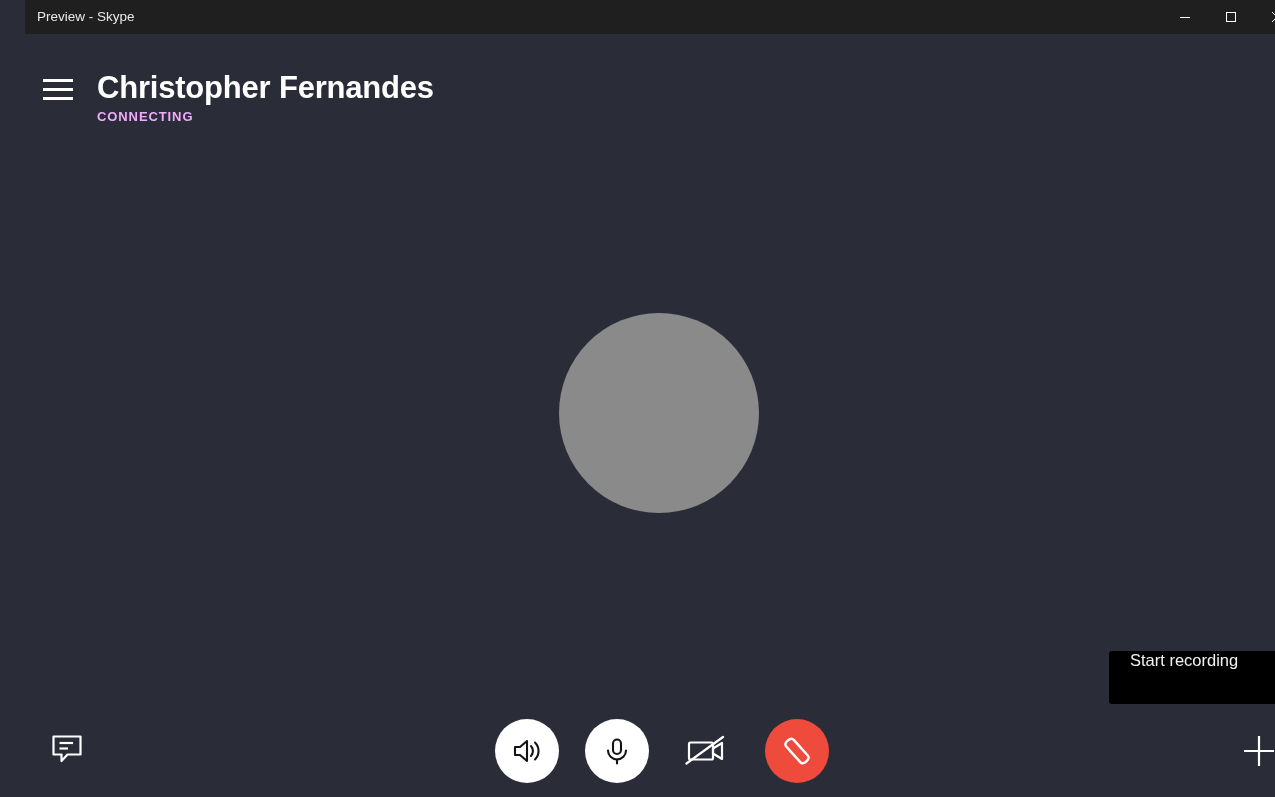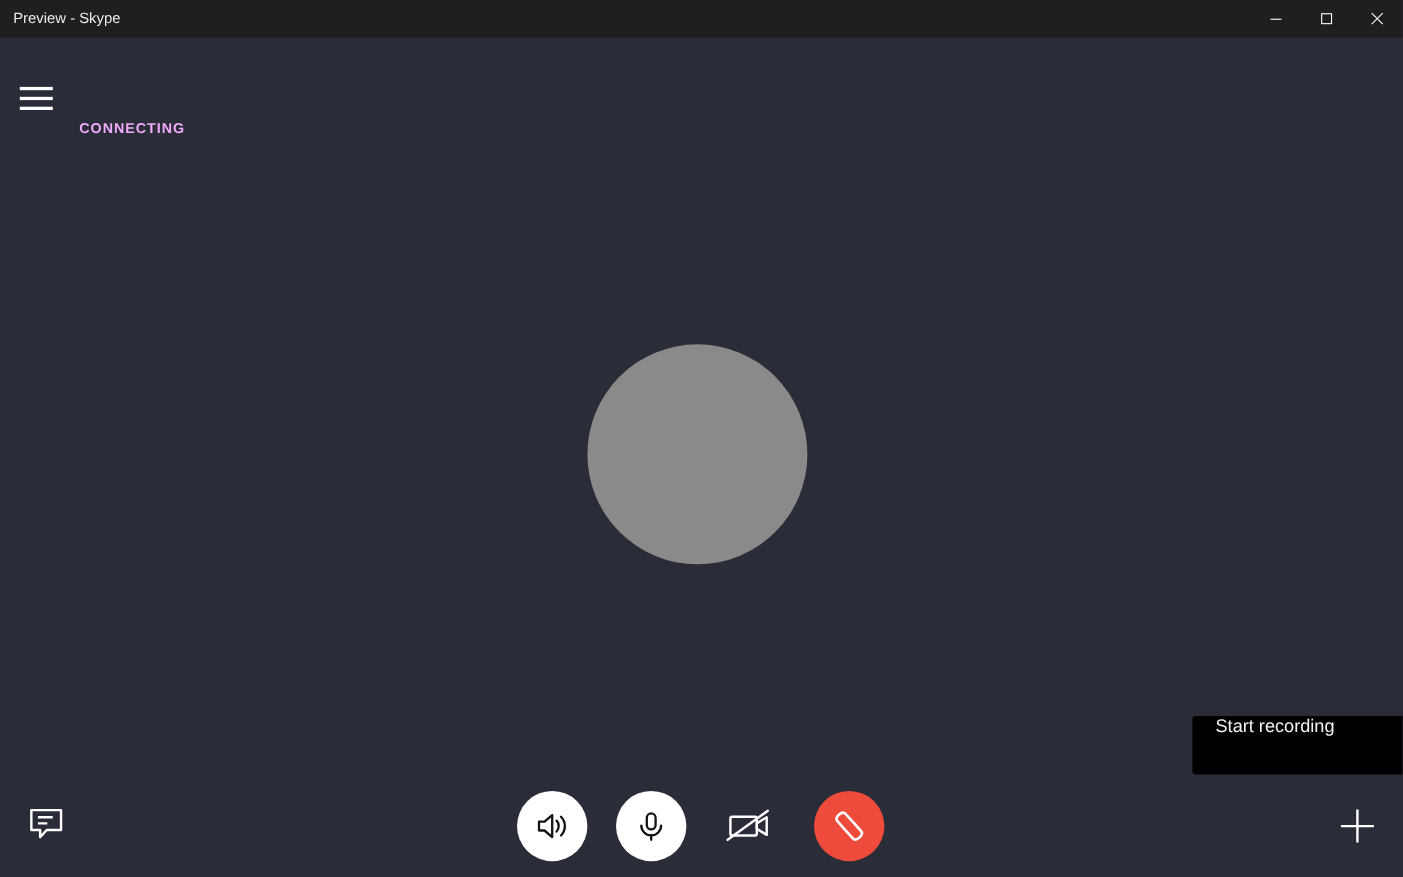--- a/index.html
+++ b/index.html
@@ -13,20 +13,21 @@
     background: #2a2c38;
     font-family: "Liberation Sans", sans-serif;
     -webkit-font-smoothing: antialiased;
   }
 
   #app {
     position: relative;
     width: 1246px;
     height: 797px;
     background: #2a2c38;
+    margin-left: 25px;
   }
 
   
   .titlebar {
     position: absolute;
     left: 0;
     top: 0;
     width: 1275px;
     height: 34px;
     background: #1f1f1f;
@@ -236,20 +237,21 @@
       </div>
     </div>
   </div>
 
   <div class="header">
     <div class="hamburger">
       <span></span>
       <span></span>
       <span></span>
     </div>
+    <div class="caller-name">Christopher Fernandes</div>
     <div class="call-status">CONNECTING</div>
   </div>
 
   <div class="stage">
     <div class="avatar"></div>
   </div>
 
   <div class="tooltip">
     <div class="tooltip-text">Start recording</div>
   </div>

